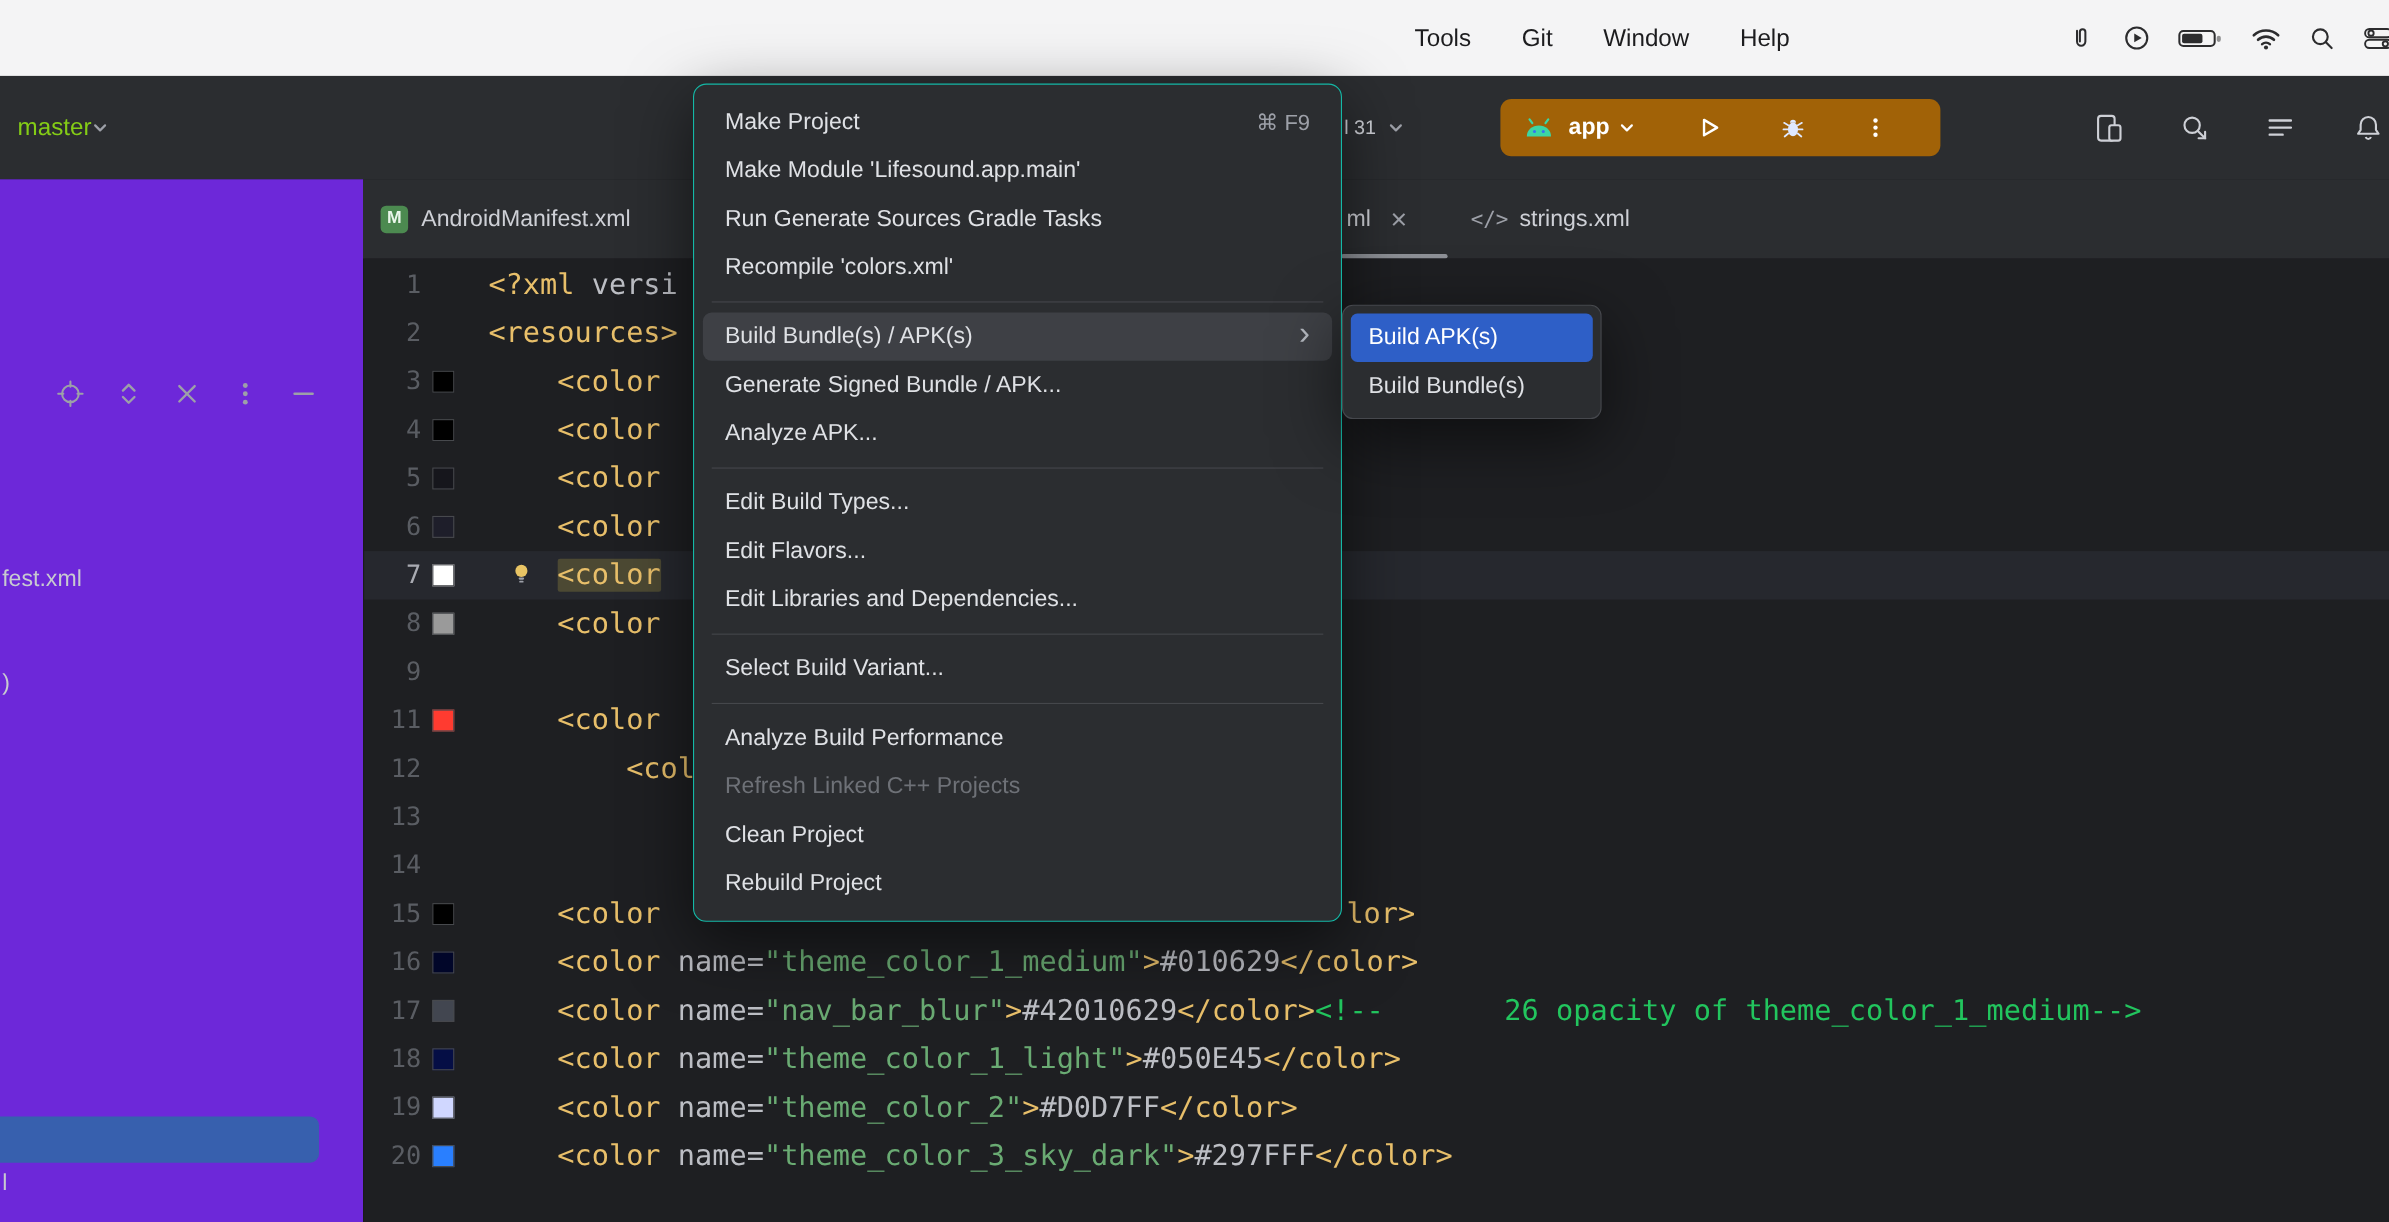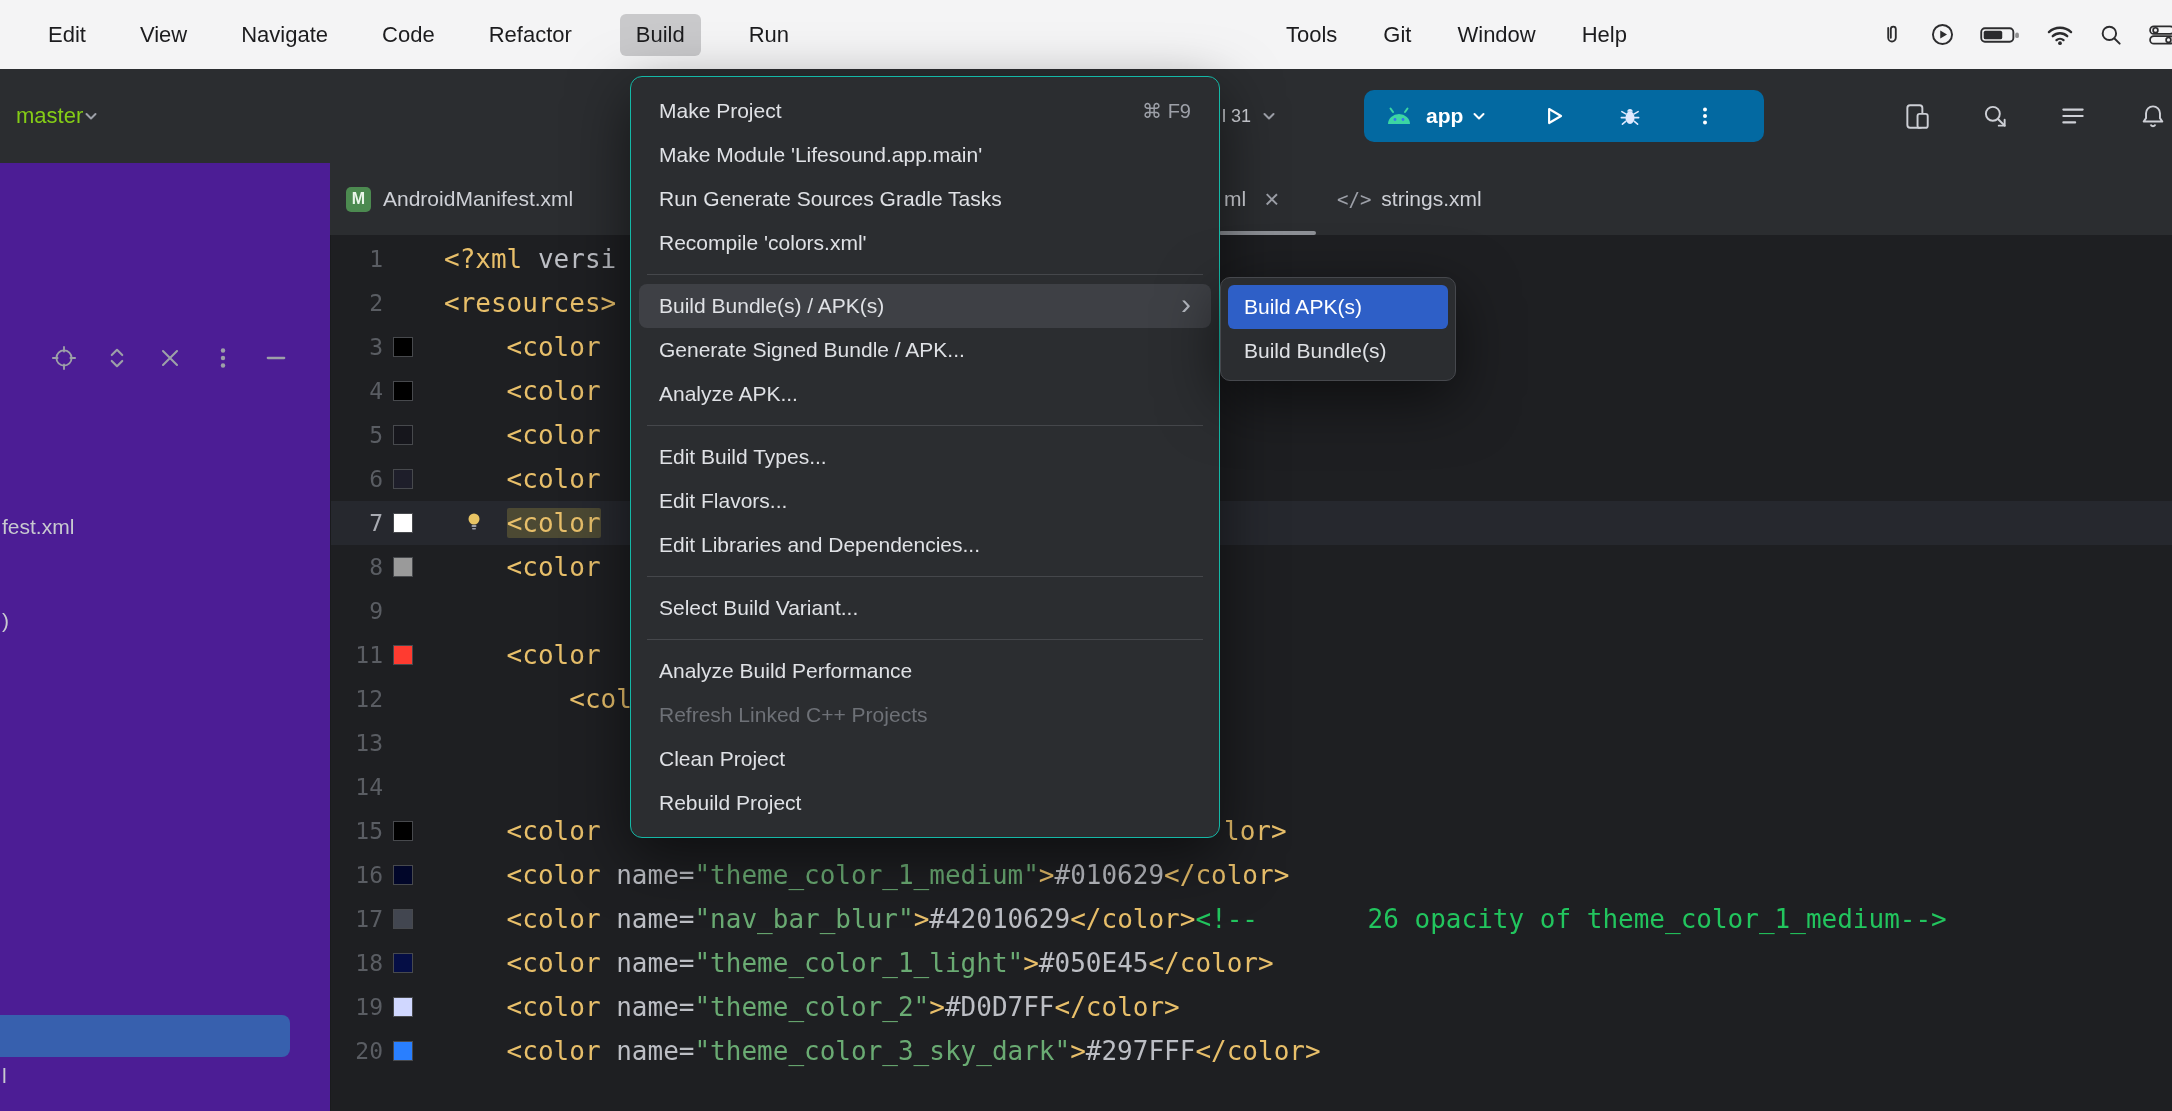--- a/index.html
+++ b/index.html
@@ -13,32 +13,32 @@
   .mb-mid{left:1286px;gap:46px}
   .mb-right{right:8px;gap:24px}
   .mb-item{white-space:nowrap;cursor:default}
   .pill{background:#C9C9CB;border-radius:6px;padding:8px 16px;margin:0 -6px}
   .mb-icon{display:flex;align-items:center}
 
   
   .toolbar{position:absolute;top:69px;left:0;right:0;height:94px;background:#2B2D30}
   .branch{position:absolute;left:16px;top:0;height:94px;display:flex;align-items:center;gap:0;color:#84cc16;font-size:22px}
   .device{position:absolute;left:1222px;top:0;height:94px;display:flex;align-items:center;gap:10px;color:#CED0D6;font-size:18px}
-  .run-widget{position:absolute;left:1364px;top:21px;width:400px;height:52px;background:#0369a1;border-radius:10px;
+  .run-widget{position:absolute;left:1364px;top:21px;width:400px;height:52px;background:#a16207;border-radius:10px;
               display:flex;align-items:center;color:#fff;padding:0 20px;box-sizing:border-box}
   .rw-app{margin-left:12px;font-size:21px;font-weight:600}
   .rw-chev{margin-left:8px;display:flex}
   .rw-play{margin-left:54px;display:flex}
   .rw-bug{margin-left:50px;display:flex}
   .rw-kebab{margin-left:50px;display:flex}
   .tb-icons{position:absolute;left:1902px;top:0;height:94px;display:flex;align-items:center;gap:48px}
   .tb-icons span{display:flex}
 
   
-  .panel{position:absolute;left:0;top:163px;bottom:0;width:330px;background:#4c1d95;border-right:1px solid #1A1B1D}
+  .panel{position:absolute;left:0;top:163px;bottom:0;width:330px;background:#6d28d9;border-right:1px solid #1A1B1D}
   .panel-icons{position:absolute;left:50px;top:181px;display:flex;gap:25px}
   .panel-icons span{display:flex}
   .p-frag{position:absolute;left:2px;color:#C8CAD0;font-size:21px;white-space:nowrap}
   .pf0{top:352px}.pf1{top:446px}.pf2{top:901px}
   .sel-bar{position:absolute;left:0;top:852px;width:290px;height:42px;background:#3760AE;border-radius:0 8px 8px 0}
 
   
   .tabrow{position:absolute;left:330px;top:163px;right:0;height:72px;background:#2B2D30}
   .tab1{position:absolute;left:16px;top:0;height:72px;display:flex;align-items:center;gap:12px}
   .mi-badge{width:25px;height:25px;border-radius:5px;background:#4C8A50;color:#EAF6EA;font-weight:bold;font-size:16px;
@@ -76,29 +76,20 @@
 
   .submenu{position:absolute;left:1220px;top:277px;width:236px;background:#2B2D30;border:1px solid #46484D;border-radius:10px;
            padding:7px 0;z-index:61;box-shadow:0 18px 60px rgba(0,0,0,.55);box-sizing:border-box}
   .submenu .menu-item{margin:0 7px;padding:0 16px;border-radius:6px}
   .submenu .menu-item.blue{background:#2E5FC7;color:#FFFFFF}
 </style>
 </head>
 <body>
 
 <div class="macos-bar">
-  <div class="mb-group mb-left">
-    <span class="mb-item">Edit</span>
-    <span class="mb-item">View</span>
-    <span class="mb-item">Navigate</span>
-    <span class="mb-item">Code</span>
-    <span class="mb-item">Refactor</span>
-    <span class="mb-item pill">Build</span>
-    <span class="mb-item">Run</span>
-  </div>
   <div class="mb-group mb-mid">
     <span class="mb-item">Tools</span>
     <span class="mb-item">Git</span>
     <span class="mb-item">Window</span>
     <span class="mb-item">Help</span>
   </div>
   <div class="mb-group mb-right">
     <span class="mb-icon">
       <svg width="26" height="26" viewBox="0 0 24 24">
           <path d="M8.5 5.5v9a3.5 3.5 0 0 0 7 0v-8a2.3 2.3 0 0 0-4.6 0v8" fill="none" stroke="#2C2C2E" stroke-width="1.7" stroke-linecap="round"></path>

